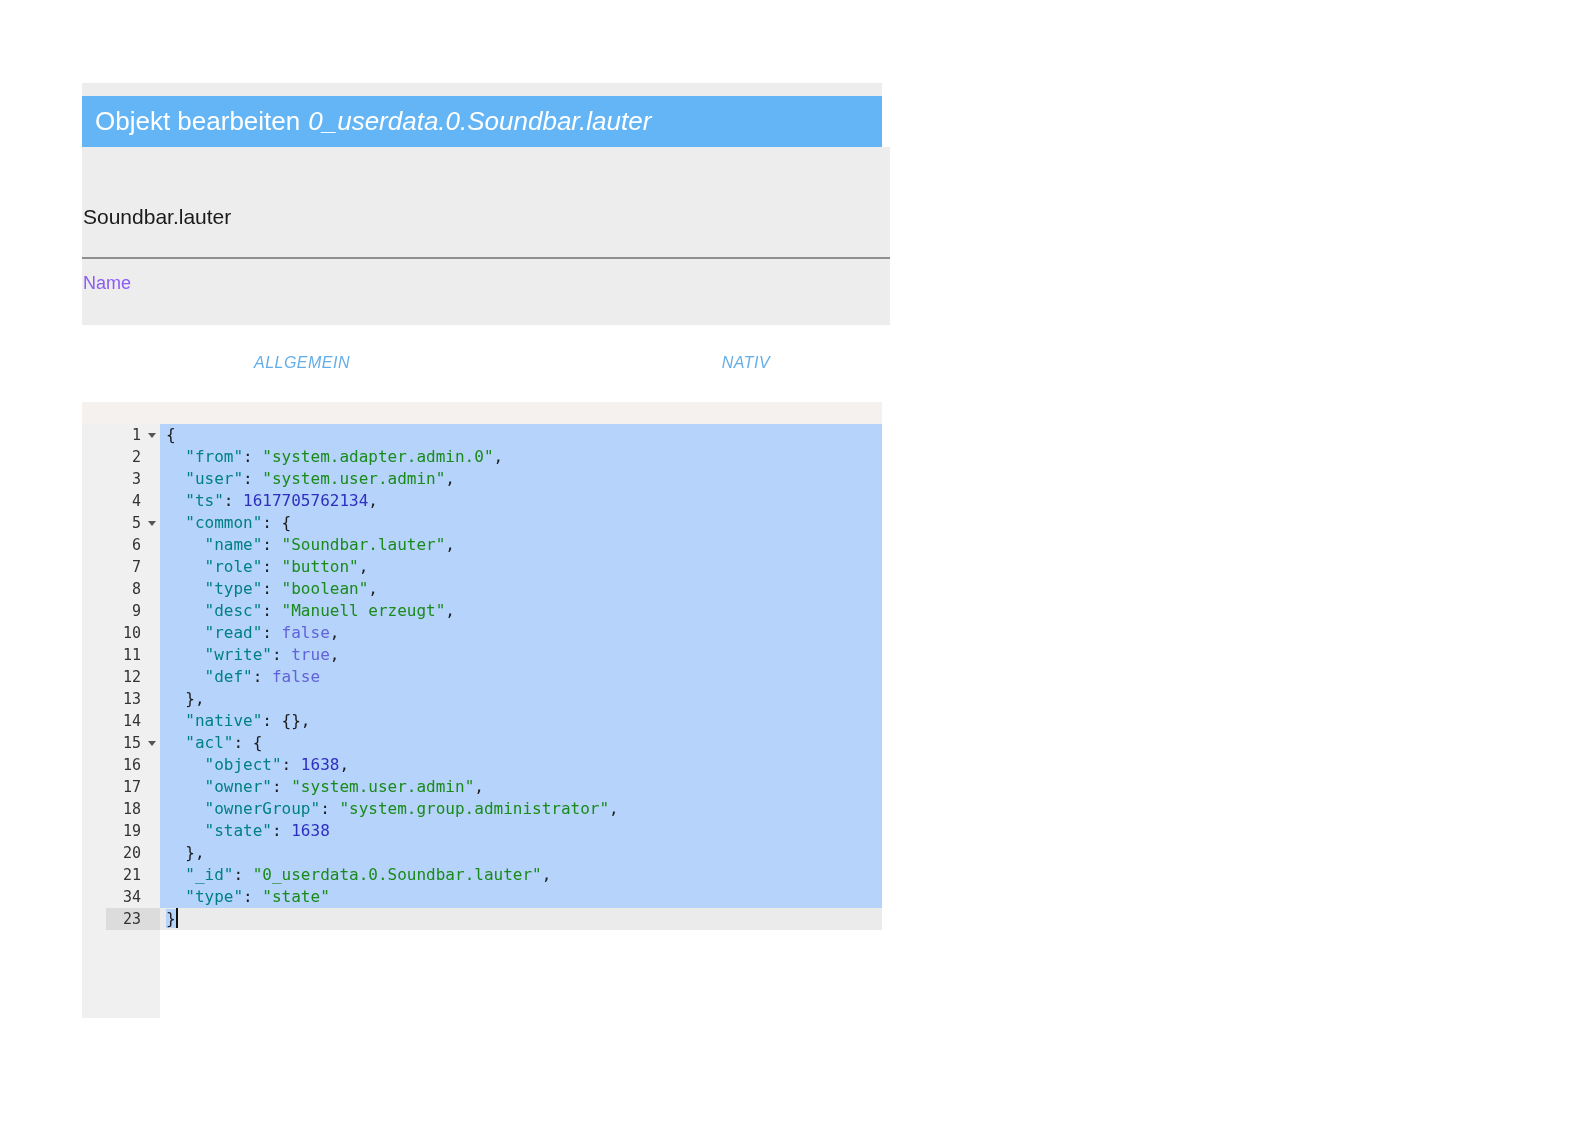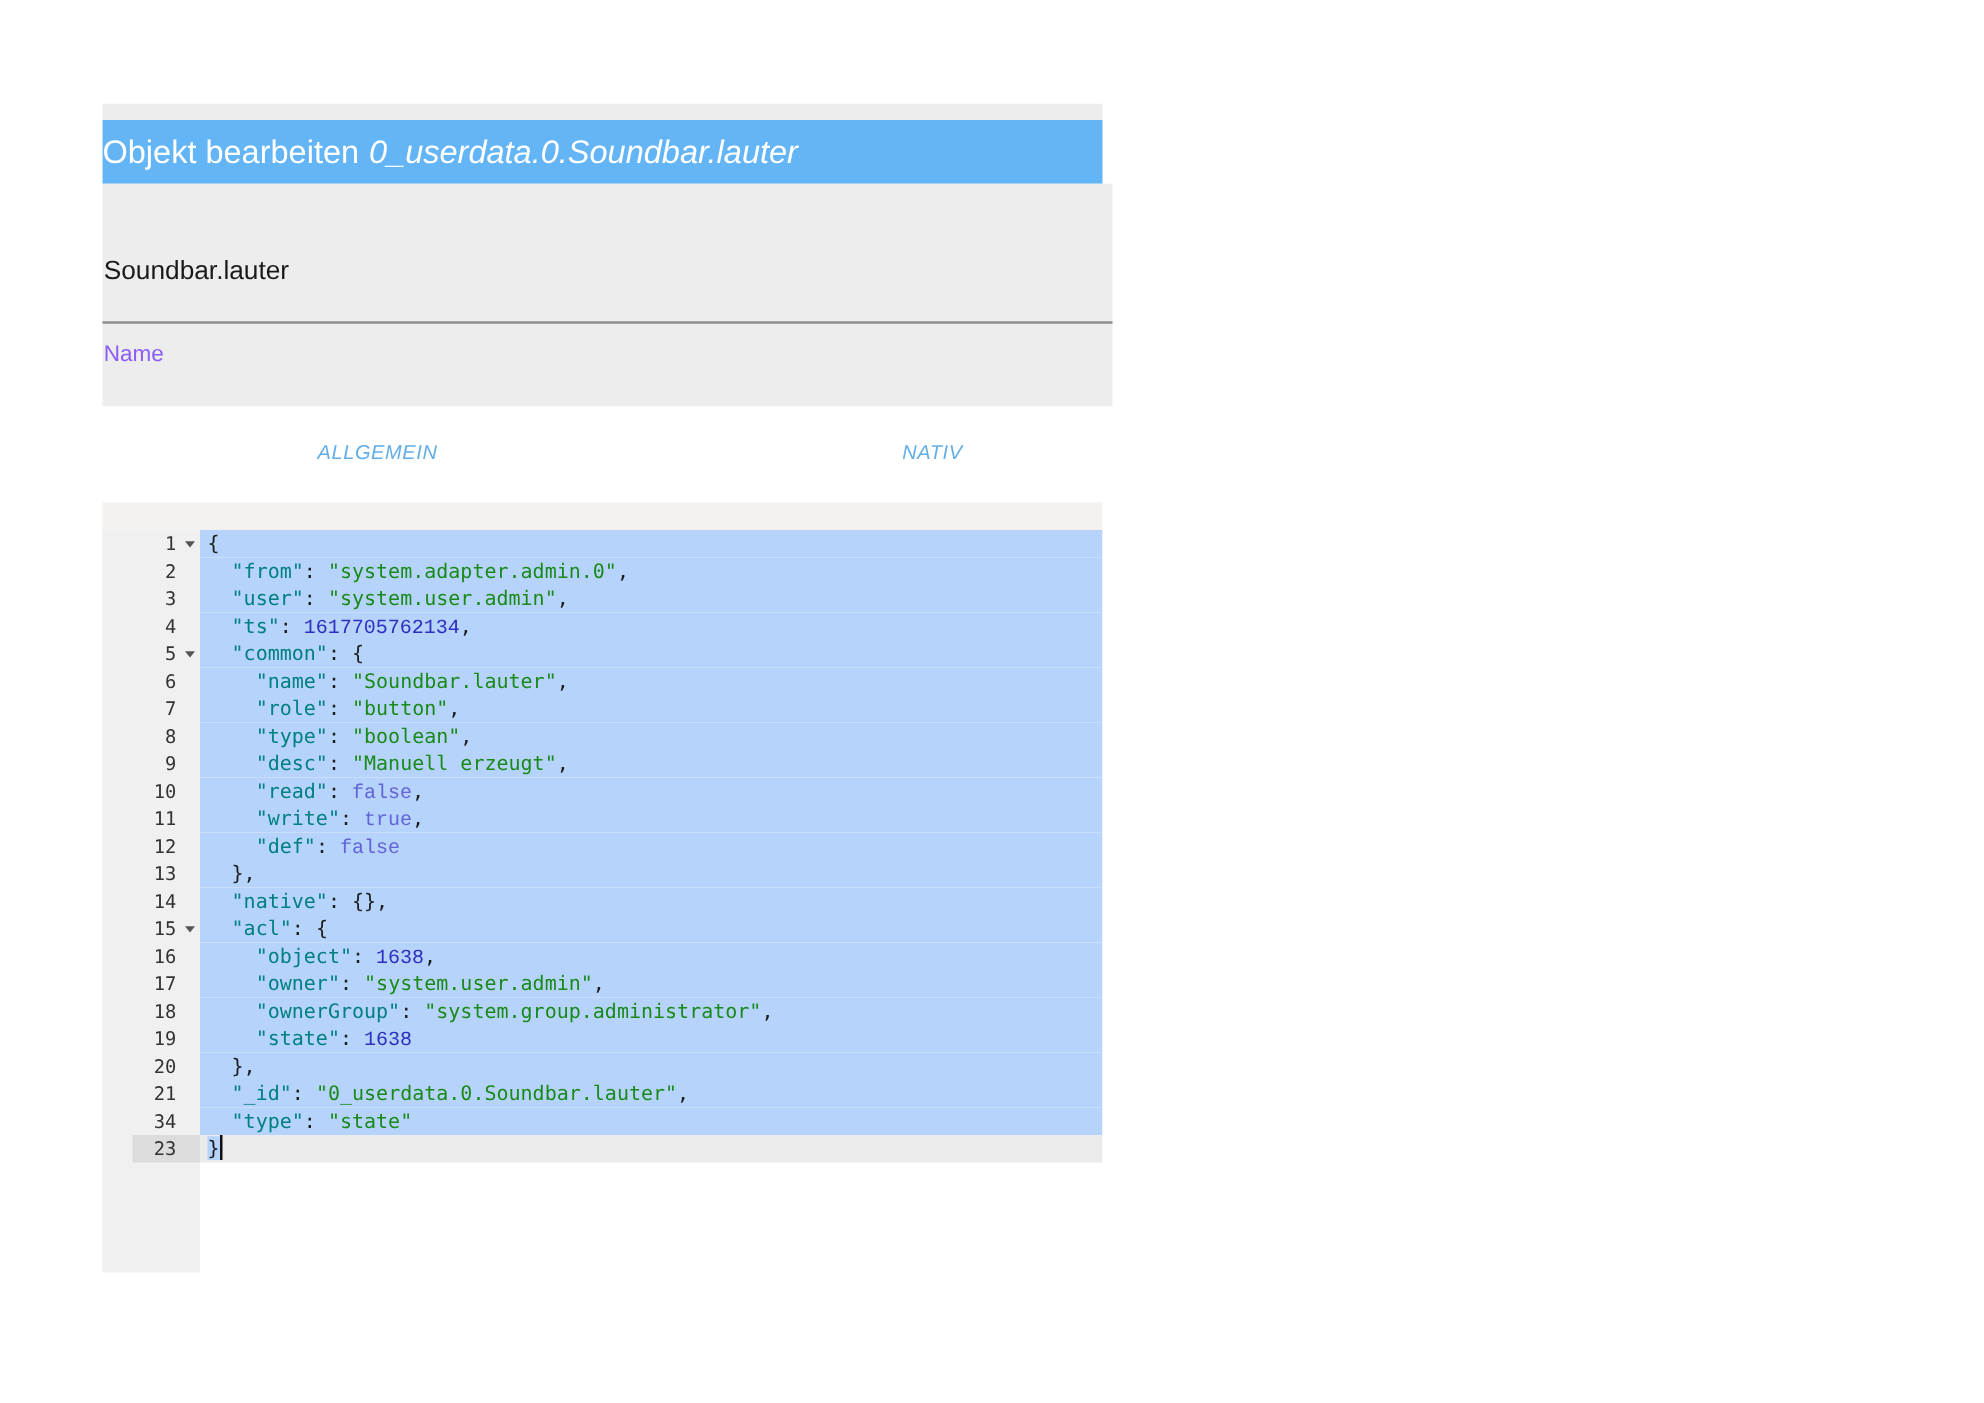--- a/index.html
+++ b/index.html
@@ -12,21 +12,21 @@
   }
   
   .top-strip{
     position:absolute;left:82px;top:83px;width:800px;height:13px;
     background:var(--panel-bg,#ededed);
   }
   .title-bar{
     position:absolute;left:82px;top:96px;width:800px;height:51px;
     background:var(--header-bg,#64b5f6);
     color:#ffffff;font-size:26px;line-height:51px;
-    box-sizing:border-box;
+    padding-left:13px;box-sizing:border-box;
     white-space:nowrap;overflow:hidden;
   }
   .title-bar i{margin-left:8px;}
   .panel{
     position:absolute;left:82px;top:147px;width:808px;height:178px;
     background:var(--panel-bg,#ededed);
   }
   .id-value{
     position:absolute;left:1px;top:58px;
     font-size:21px;color:#1a1a1a;
@@ -78,22 +78,22 @@
     border-top:5px solid #555555;cursor:pointer;
   }
   .code{flex:1;background:#ffffff;color:#1c1c1c;overflow:hidden;}
   .code-line{
     height:22px;line-height:22px;white-space:pre;padding-left:6px;
   }
   .code-line.sel{background:var(--selection,#b5d3fb);}
   .code-line.active{background:var(--active-line,#ebebeb);}
   .t-k{color:var(--tok-key,#008080);}
   .t-s{color:var(--tok-string,#1a8a1a);}
-  .t-n{color:var(--tok-number,#2e2ec0);font-family:Liberation Mono, monospace;}
-  .t-b{color:var(--tok-boolean,#6262d9);font-family:Liberation Mono, monospace;}
+  .t-n{color:var(--tok-number,#2e2ec0);}
+  .t-b{color:var(--tok-boolean,#6262d9);}
   .t-p{color:#1c1c1c;}
   .sel-char{background:var(--selection,#b5d3fb);}
   .cursor{
     display:inline-block;width:2px;height:20px;background:#111111;
     vertical-align:-4px;
   }
 </style>
 </head>
 <body>
 

